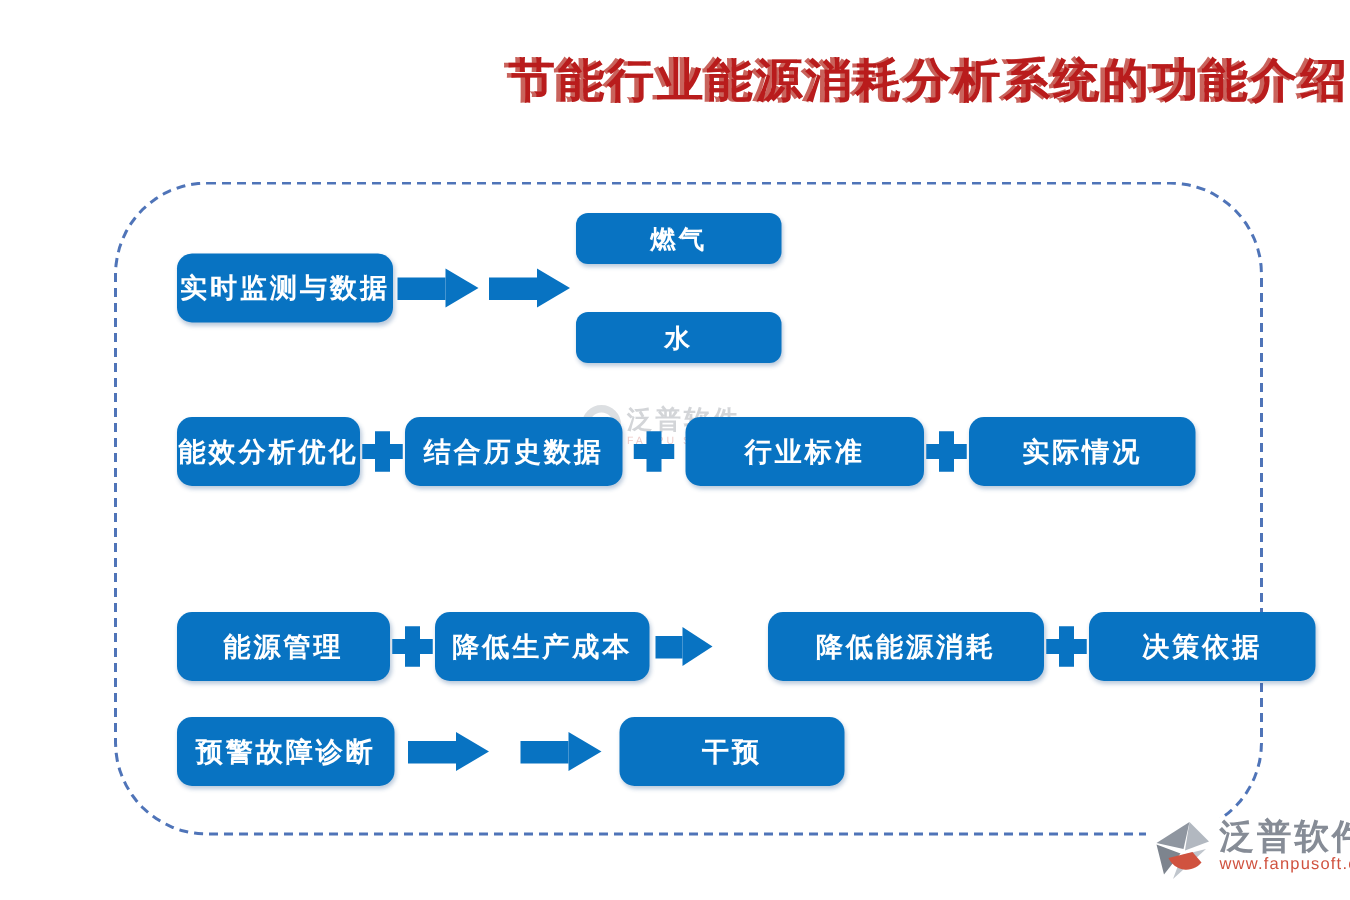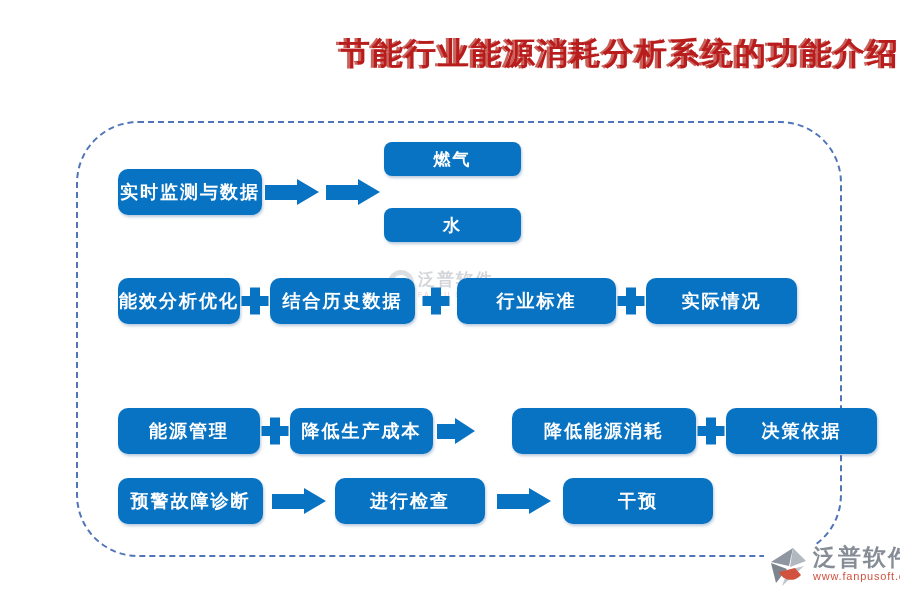--- a/index.html
+++ b/index.html
@@ -123,21 +123,20 @@
     <div class="plus"></div>
     <div class="btn" style="width:151px;">决策依据</div>
   </div>
 
   <div class="row" style="left:118px; top:478px; height:46px;">
     <div class="btn" style="width:145px;">预警故障诊断</div>
     <div class="arrow" style="margin:0 9px;">
       <div class="shaft"></div>
       <div class="head"></div>
     </div>
-    <div class="btn" style="width:150px;">进行检查</div>
     <div class="arrow" style="margin:0 12px;">
       <div class="shaft"></div>
       <div class="head"></div>
     </div>
     <div class="btn" style="width:150px;">干预</div>
   </div>
 
   <div class="logo">
     <svg width="40" height="44" viewBox="0 0 40 44">
       <path d="M3 17 L25 3 L21 21 Z" fill="#8f96a0"></path>

